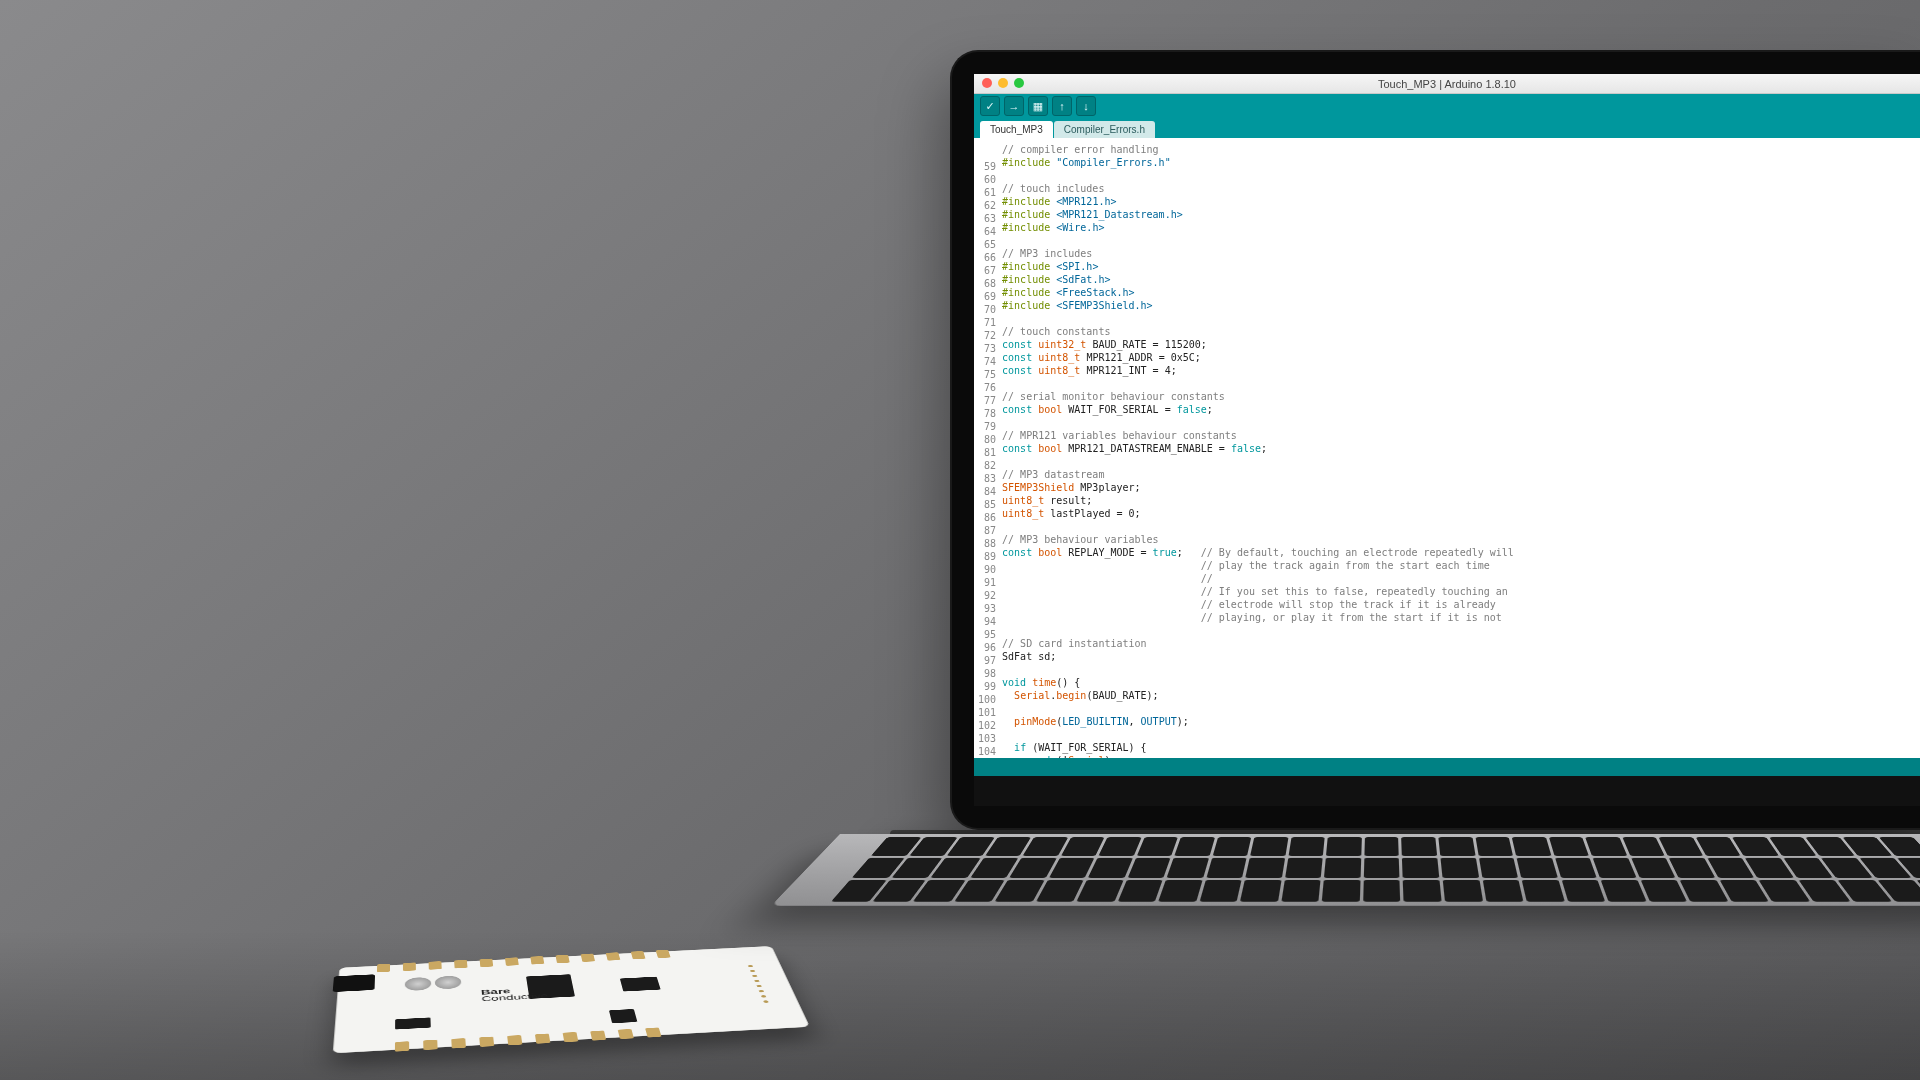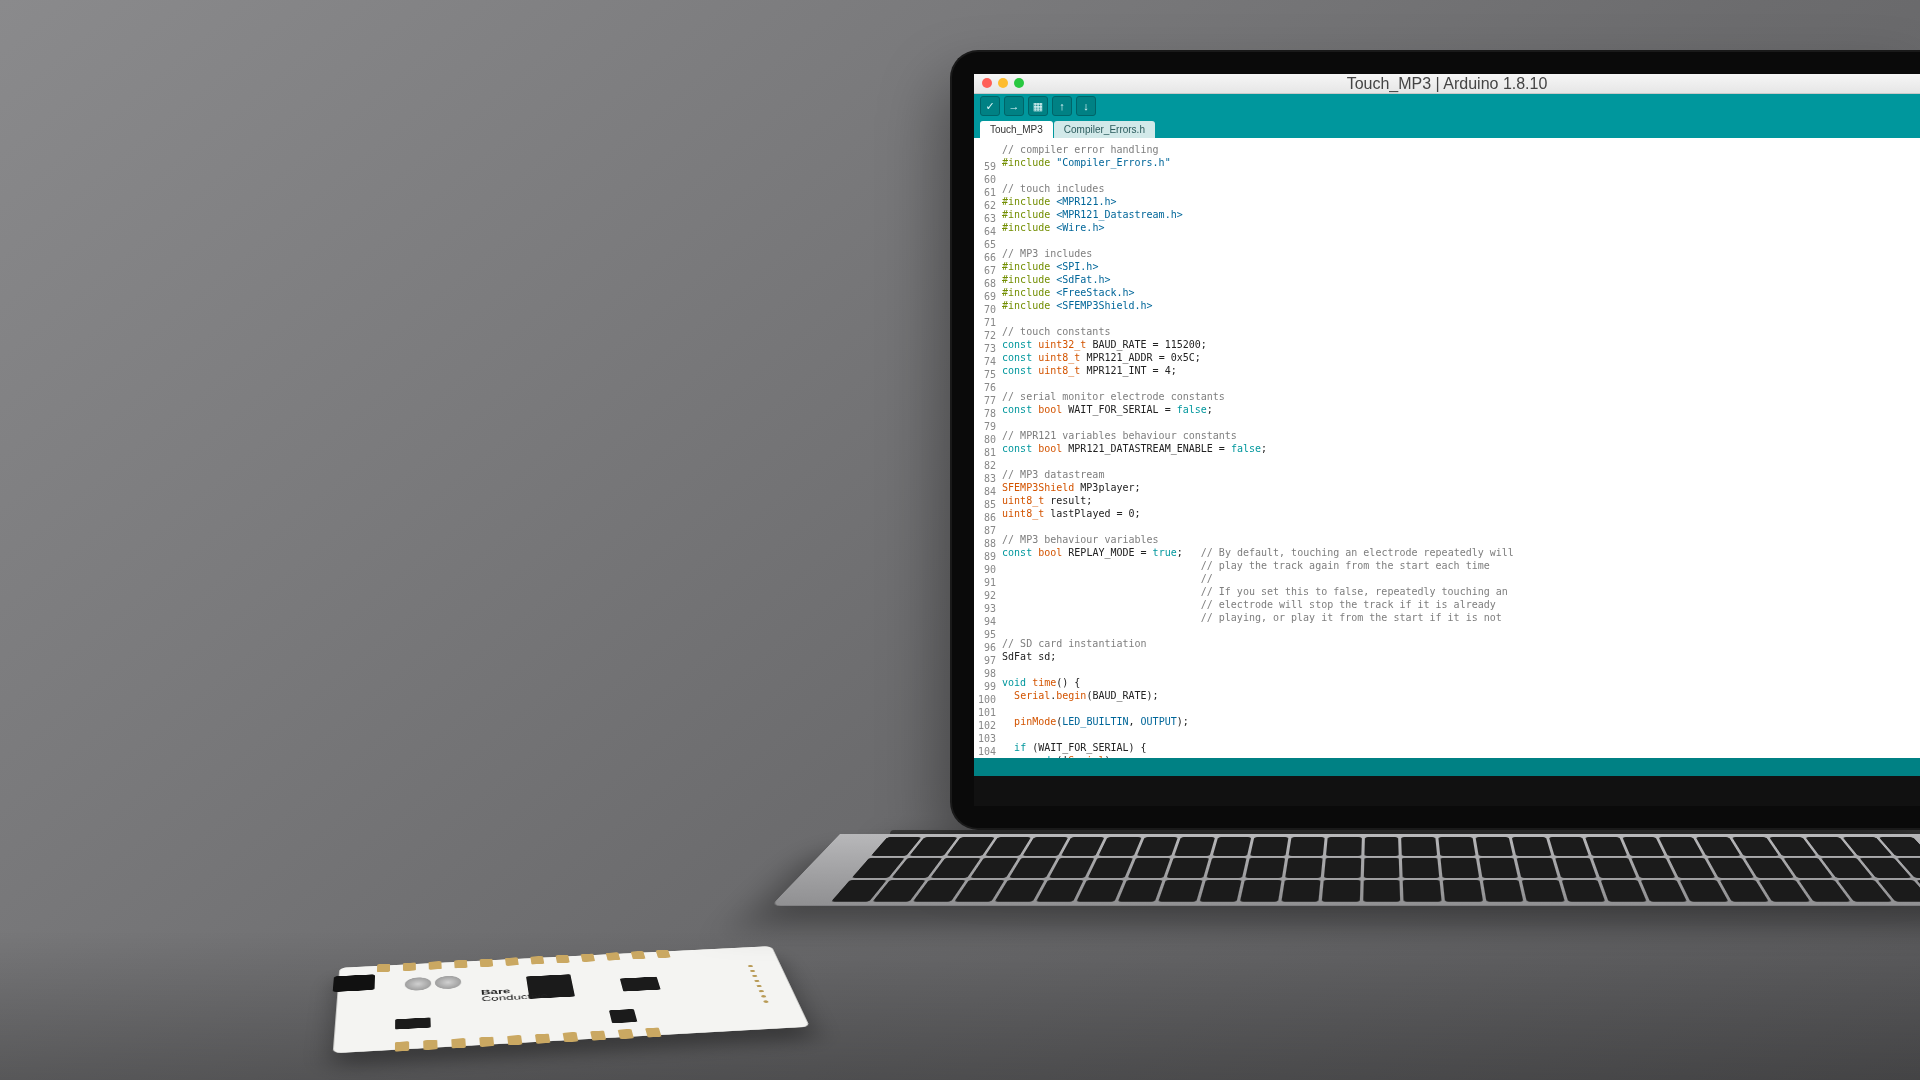--- a/index.html
+++ b/index.html
@@ -47,21 +47,21 @@
     bottom: 22px;
     background: #008184;
     overflow: hidden;
   }
 
   
   .title-bar {
     height: 20px;
     background: linear-gradient(#f6f6f6,#e6e6e6);
     border-bottom: 1px solid #c9c9c9;
-    font-size: 16px;
+    font-size: 11px;
     color: #444;
     text-align: center;
     line-height: 20px;
     position: relative;
   }
   .traffic-lights {
     position: absolute; left: 8px; top: 4px; display: flex; gap: 6px;
   }
   .tl { width: 10px; height: 10px; border-radius: 50%; }
   .tl.red { background:#ff5f57; }
@@ -378,21 +378,21 @@
 <span class="c-pre">#include</span> <span class="c-string">&lt;SPI.h&gt;</span>
 <span class="c-pre">#include</span> <span class="c-string">&lt;SdFat.h&gt;</span>
 <span class="c-pre">#include</span> <span class="c-string">&lt;FreeStack.h&gt;</span>
 <span class="c-pre">#include</span> <span class="c-string">&lt;SFEMP3Shield.h&gt;</span>
 
 <span class="c-comment">// touch constants</span>
 <span class="c-keyword">const</span> <span class="c-type">uint32_t</span> BAUD_RATE = 115200;
 <span class="c-keyword">const</span> <span class="c-type">uint8_t</span> MPR121_ADDR = 0x5C;
 <span class="c-keyword">const</span> <span class="c-type">uint8_t</span> MPR121_INT = 4;
 
-<span class="c-comment">// serial monitor electrode constants</span>
+<span class="c-comment">// serial monitor behaviour constants</span>
 <span class="c-keyword">const</span> <span class="c-type">bool</span> WAIT_FOR_SERIAL = <span class="c-bool">false</span>;
 
 <span class="c-comment">// MPR121 variables behaviour constants</span>
 <span class="c-keyword">const</span> <span class="c-type">bool</span> MPR121_DATASTREAM_ENABLE = <span class="c-bool">false</span>;
 
 <span class="c-comment">// MP3 datastream</span>
 <span class="c-type">SFEMP3Shield</span> MP3player;
 <span class="c-type">uint8_t</span> result;
 <span class="c-type">uint8_t</span> lastPlayed = 0;
 

